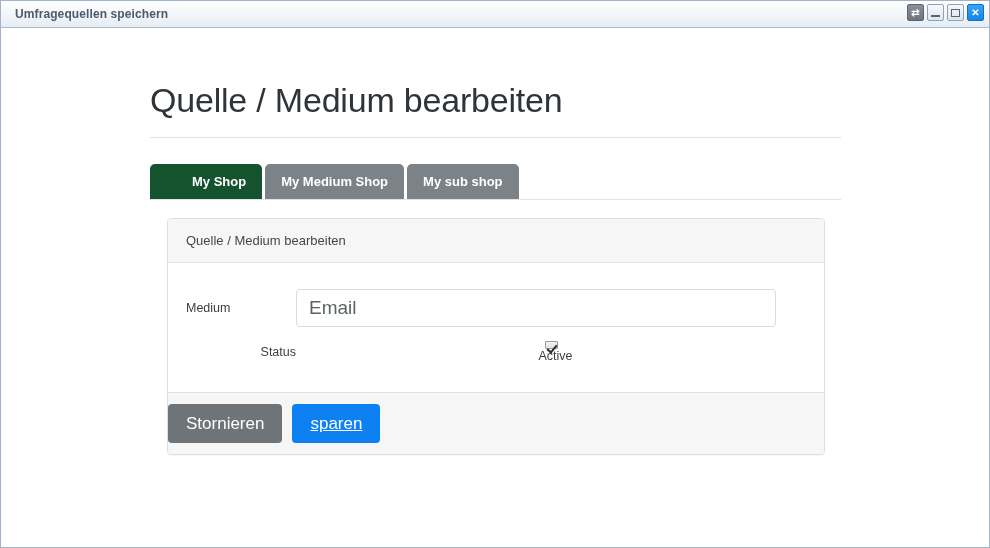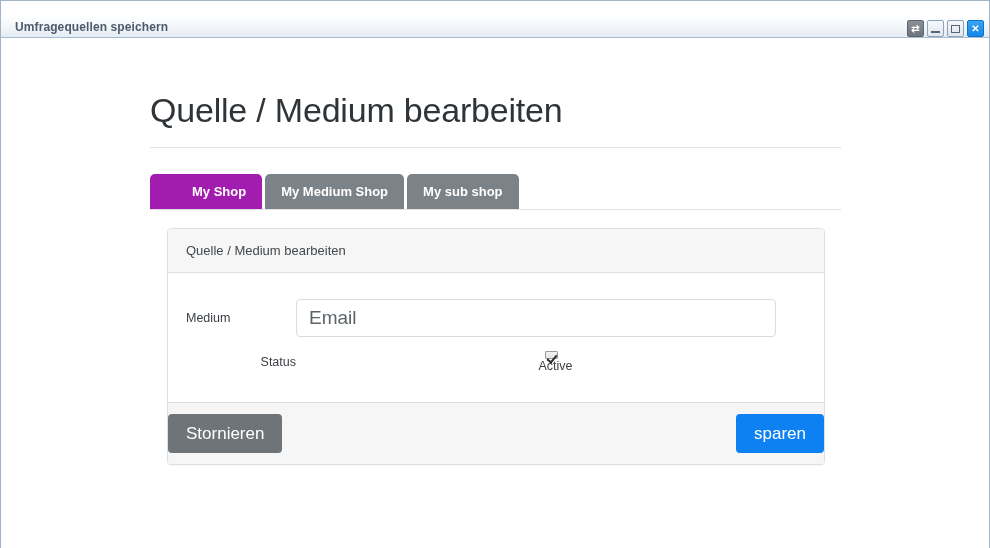--- a/index.html
+++ b/index.html
@@ -20,27 +20,26 @@
     left: 0; top: 0;
     width: 990px;
     height: 548px;
     box-sizing: border-box;
     border: 1px solid #9fb4c9;
     background: #ffffff;
   }
 
   .titlebar {
     position: relative;
-    height: 21px;
+    height: 27px;
     box-sizing: border-box;
     background: linear-gradient(to bottom, #fdfeff 0%, #f4f7fa 45%, #e4ecf3 100%);
     border-bottom: 1px solid #a8bccf;
     display: flex;
     align-items: center;
-    margin-top: 16px;
   }
   .titlebar-text {
     margin-left: 14px;
     font-size: 12px;
     font-weight: bold;
     color: #4c5a6b;
     letter-spacing: 0.1px;
     white-space: nowrap;
   }
   .window-controls {
@@ -136,21 +135,21 @@
     font-size: 13px;
     font-weight: bold;
     color: #ffffff;
     background: #7b8288;
     border-radius: 5px 5px 0 0;
     margin-right: 3px;
     white-space: nowrap;
     cursor: pointer;
   }
   .tab.active {
-    background: #a21caf;
+    background: #14532d;
     padding-left: 42px;
   }
   .tabs-underline {
     position: absolute;
     left: 149px;
     top: 171px;
     width: 691px;
     height: 1px;
     background: #e2e2e2;
   }
@@ -249,37 +248,37 @@
   }
 
   .panel-footer {
     height: 62px;
     box-sizing: border-box;
     background: #f6f6f6;
     border-top: 1px solid #e0e0e0;
     border-radius: 0 0 3px 3px;
     display: flex;
     align-items: center;
-    justify-content: space-between;
+    justify-content: flex-start;
     gap: 10px;
   }
   .btn {
     height: 39px;
     padding: 0 18px;
     border: none;
     border-radius: 4px;
     font-size: 17px;
     font-family: "Liberation Sans", sans-serif;
     color: #ffffff;
     cursor: pointer;
     line-height: 39px;
     white-space: nowrap;
   }
   .btn-cancel { background: #6e7478; }
-  .btn-save   { background: #0d80f2; }
+  .btn-save   { background: #0d80f2; text-decoration: underline; }
 </style>
 </head>
 <body>
 
 <div class="window">
 
   <div class="titlebar">
     <div class="titlebar-text">Umfragequellen speichern</div>
 
     <div class="window-controls">

